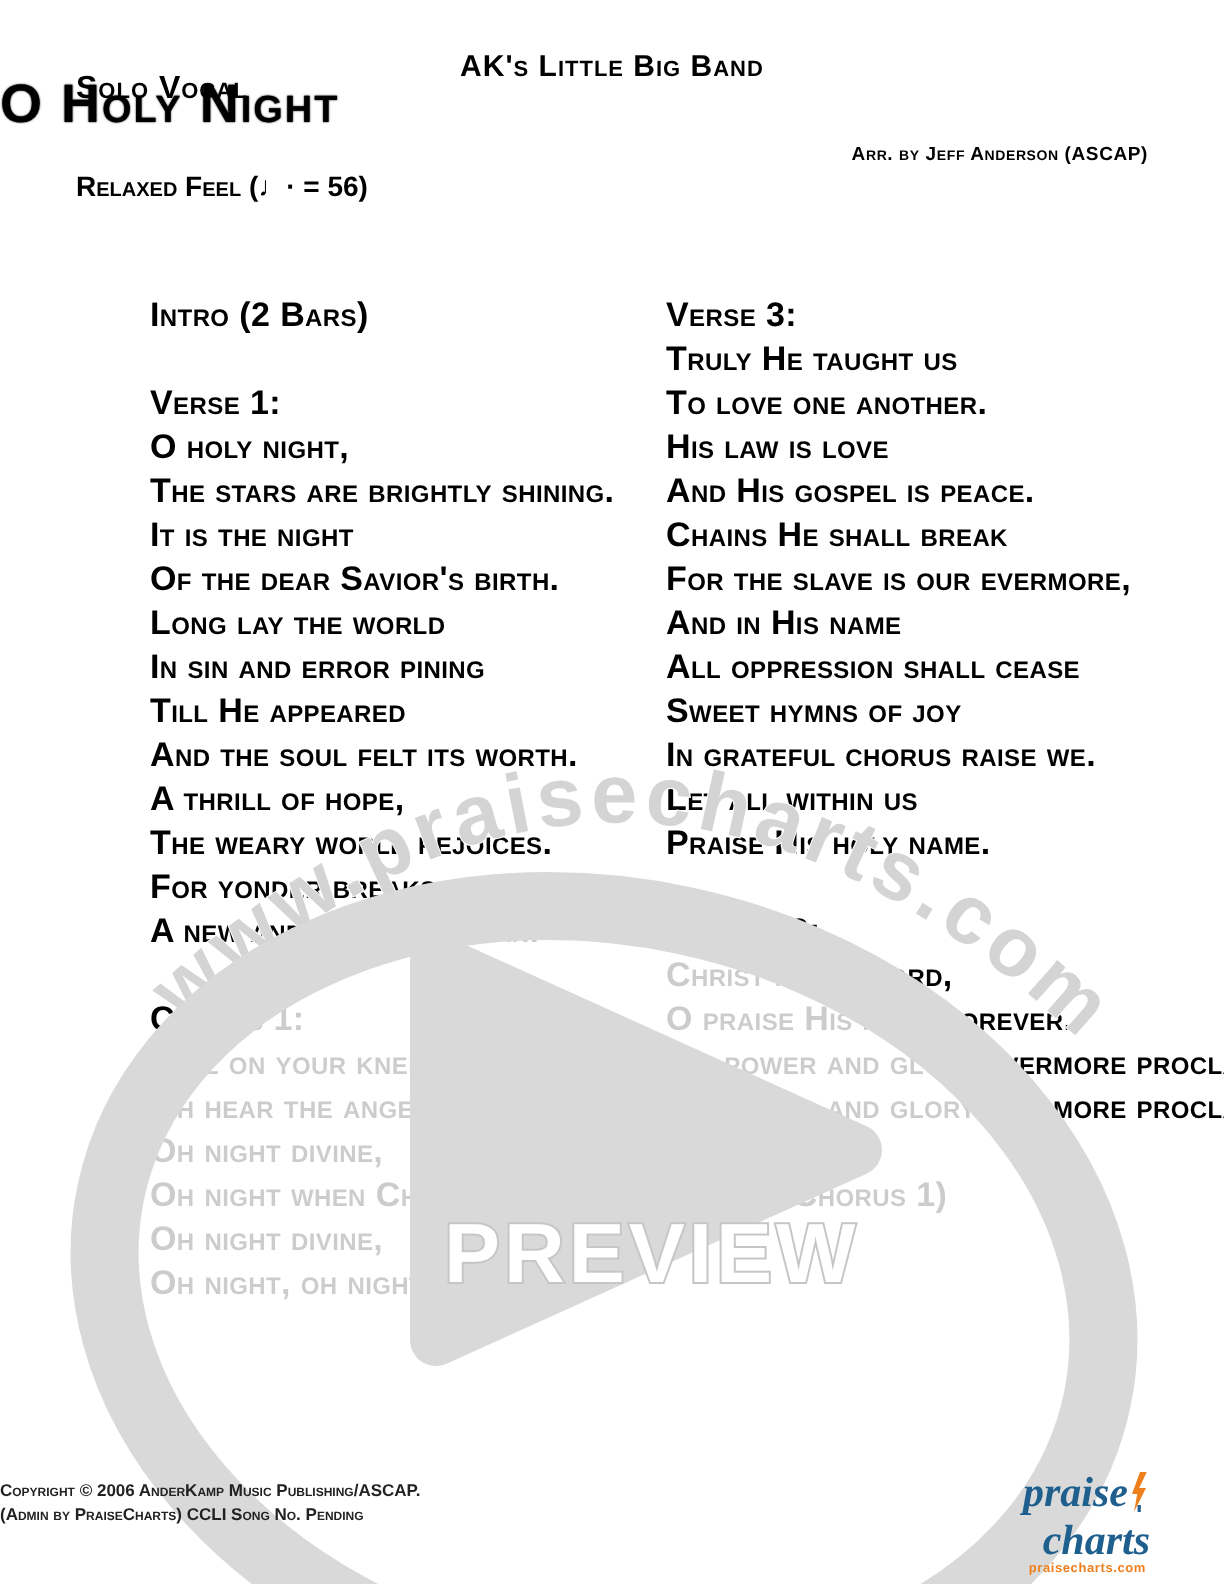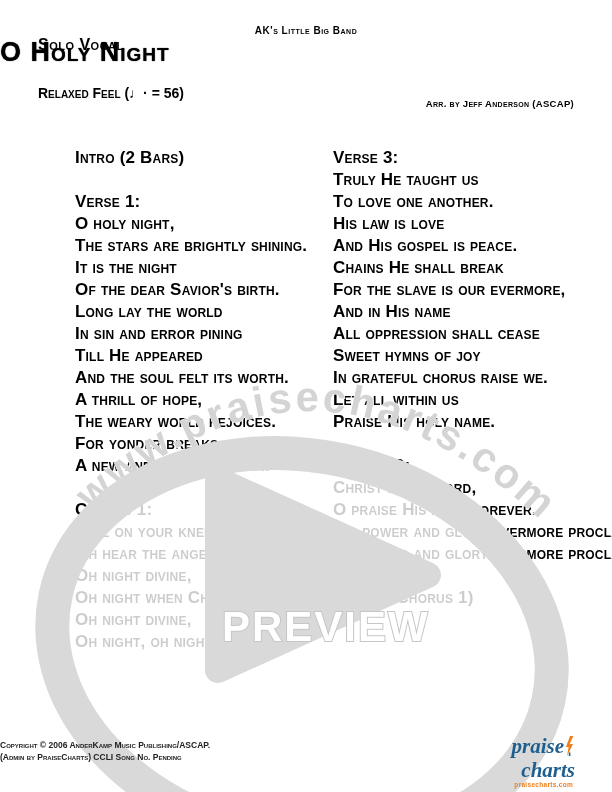--- a/index.html
+++ b/index.html
@@ -9,33 +9,33 @@
     font-family:"Liberation Sans","DejaVu Sans",sans-serif;
     color:#000;
   }
   
   .part-label{
     position:absolute; left:38px; top:36px;
     font-size:16px; font-weight:bold; font-variant:small-caps; letter-spacing:.5px;
   }
   .band-name{
     position:absolute; left:0; right:0; top:25px; text-align:center;
-    font-size:10px; font-weight:bold; font-variant:small-caps; letter-spacing:.5px;
+    font-size:15px; font-weight:bold; font-variant:small-caps; letter-spacing:.5px;
   }
   .song-title{
     position:absolute; left:0; right:0; top:37px; text-align:left;
     font-size:27px; font-weight:900; font-variant:small-caps; letter-spacing:1px;
     text-shadow:0 0 1px #000;
   }
   .tempo{
     position:absolute; left:38px; top:85px;
     font-size:14px; font-weight:bold; font-variant:small-caps;
   }
   .arranger{
-    position:absolute; right:38px; top:98px;
+    position:absolute; right:38px; top:72px;
     font-size:9.5px; font-weight:bold; font-variant:small-caps; letter-spacing:.3px;
   }
   
   .col{position:absolute; top:147px;}
   .col-left{left:75px;}
   .col-right{left:333px;}
   .lyr-line{
     height:22px; line-height:22px; white-space:nowrap;
     font-size:17px; font-weight:bold; font-variant:small-caps; letter-spacing:.2px;
   }

